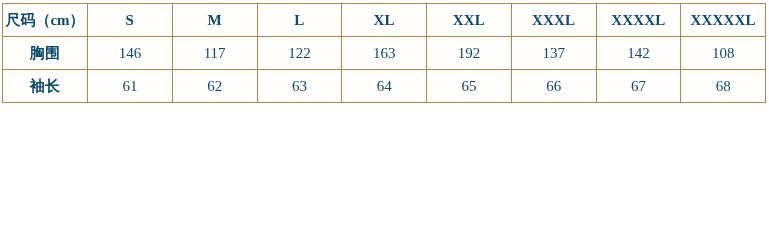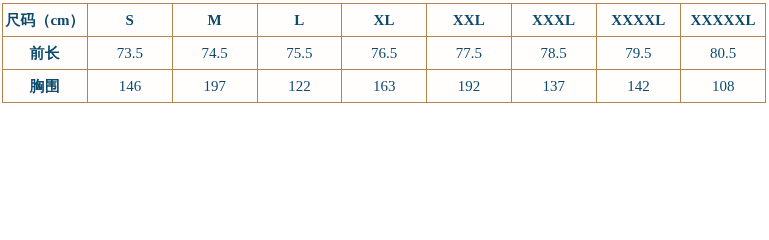--- a/index.html
+++ b/index.html
@@ -95,39 +95,39 @@
         <td class="col-head">M</td>
         <td class="col-head">L</td>
         <td class="col-head">XL</td>
         <td class="col-head">XXL</td>
         <td class="col-head">XXXL</td>
         <td class="col-head">XXXXL</td>
         <td class="col-head">XXXXXL</td>
       </tr>
 
 
-      <tr>
-        <td class="row-head">前长</td>
-        <td class="value">73.5</td>
-        <td class="value">74.5</td>
-        <td class="value">75.5</td>
-        <td class="value">76.5</td>
-        <td class="value">77.5</td>
-        <td class="value">78.5</td>
-        <td class="value">79.5</td>
-        <td class="value">80.5</td>
-      </tr>
 
       <tr>
         <td class="row-head">胸围</td>
         <td class="value">146</td>
-        <td class="value">197</td>
+        <td class="value">117</td>
         <td class="value">122</td>
         <td class="value">163</td>
         <td class="value">192</td>
         <td class="value">137</td>
         <td class="value">142</td>
         <td class="value">108</td>
       </tr>
 
+      <tr>
+        <td class="row-head">袖长</td>
+        <td class="value">61</td>
+        <td class="value">62</td>
+        <td class="value">63</td>
+        <td class="value">64</td>
+        <td class="value">65</td>
+        <td class="value">66</td>
+        <td class="value">67</td>
+        <td class="value">68</td>
+      </tr>
     </tbody>
   </table>
 </div>
 
 </body></html>

